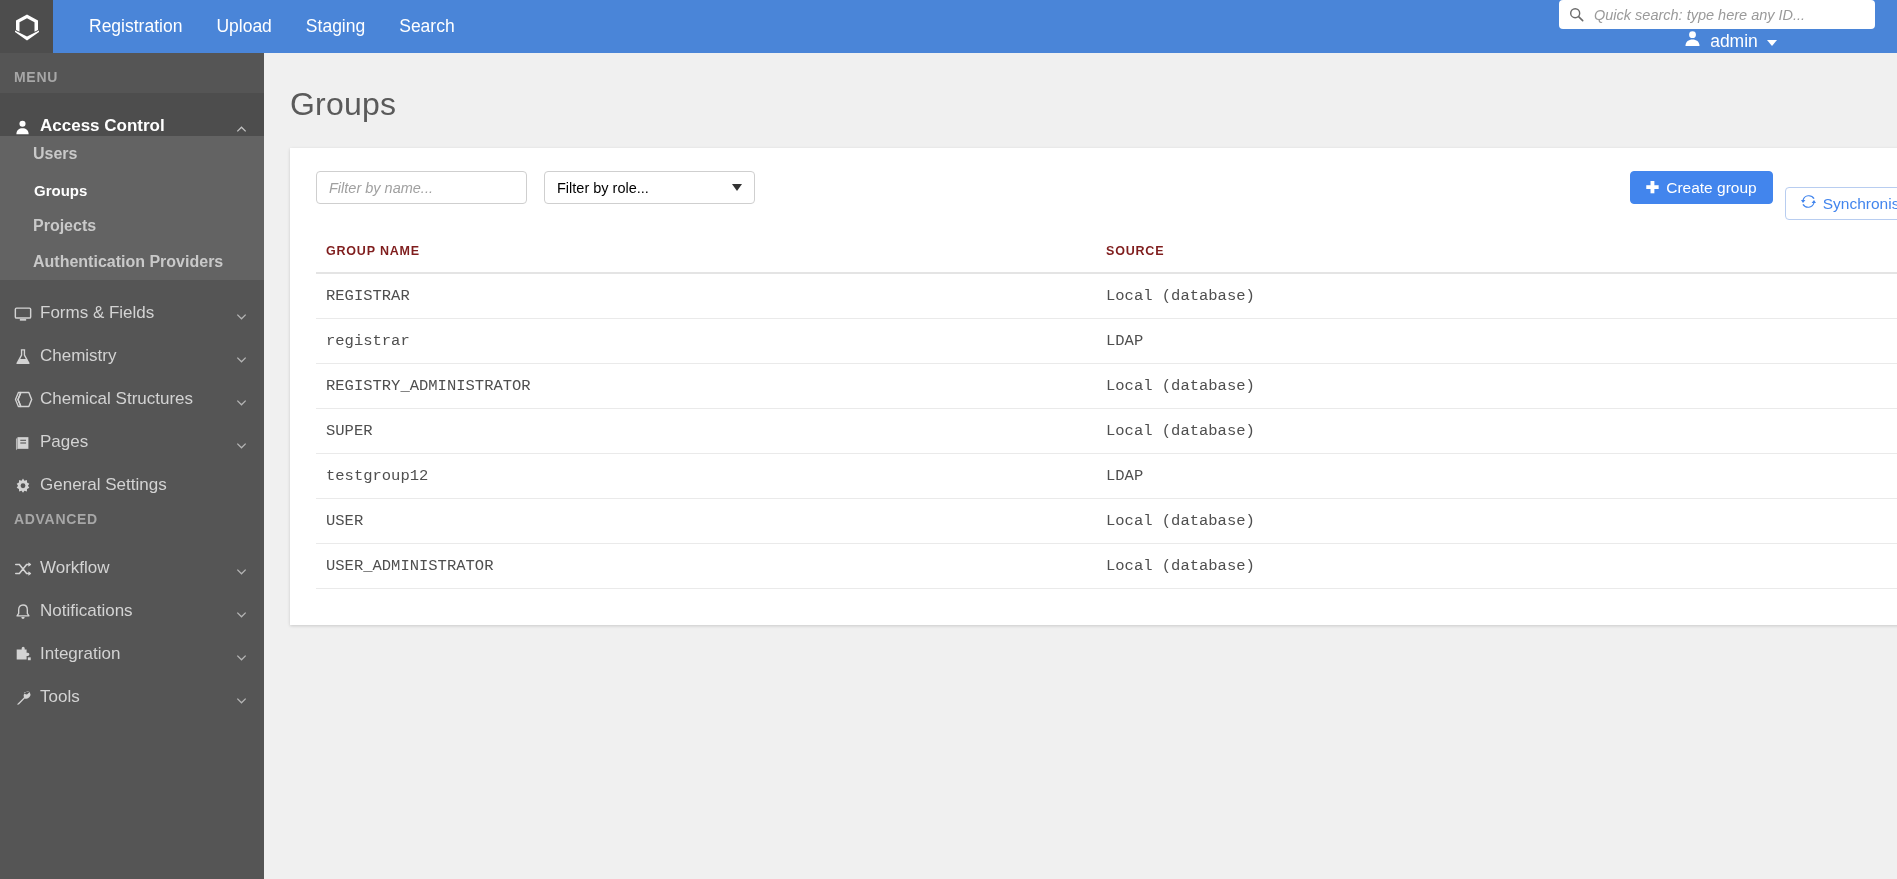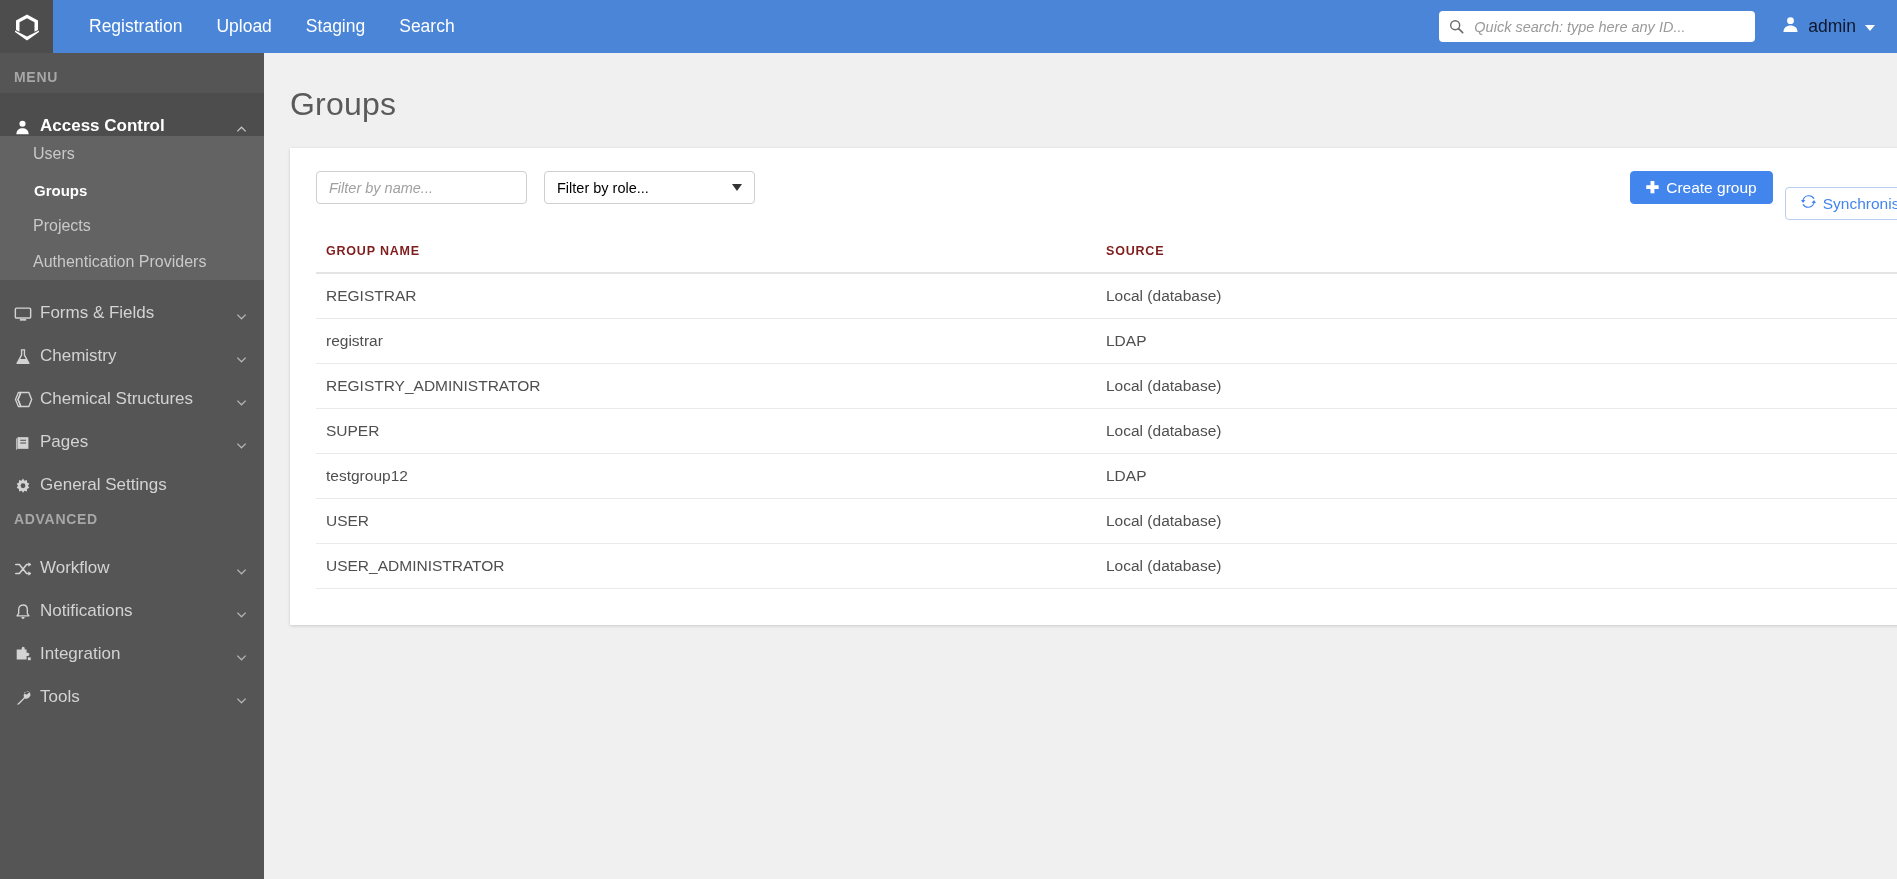--- a/index.html
+++ b/index.html
@@ -32,20 +32,21 @@
     font-size: 17.5px;
     padding: 0 17px;
     line-height: 53px;
     cursor: pointer;
     white-space: nowrap;
   }
 
   .topbar-right {
     margin-left: auto; display: flex; align-items: center;
     padding-right: 22px;
+    flex-direction: column;
   }
   .quick-search {
     position: relative;
     width: 316px; height: 31px;
     background: #ffffff;
     border-radius: 4px;
     display: flex; align-items: center;
     padding-left: 10px;
   }
   .quick-search .srch-ico { flex: 0 0 18px; display:flex; align-items:center; }
@@ -53,21 +54,21 @@
     border: 0; outline: 0; background: transparent;
     flex: 1; height: 29px;
     font-family: "Liberation Sans", sans-serif;
     font-size: 14.5px; font-style: italic;
     color: #555; padding-left: 7px;
   }
   .quick-search input::placeholder { color: #9a9a9a; font-style: italic; opacity: 1; }
 
   .user-menu {
     display: flex; align-items: center; gap: 8px;
-    margin-left: 26px; color: #0f172a; font-size: 17.5px;
+    margin-left: 26px; color: #ffffff; font-size: 17.5px;
     cursor: pointer; white-space: nowrap;
   }
   .caret-dn {
     width: 0; height: 0;
     border-left: 5.5px solid transparent;
     border-right: 5.5px solid transparent;
     border-top: 6.5px solid #ffffff;
     margin-left: 1px; margin-top: 3px;
   }
 
@@ -100,20 +101,21 @@
     background: #4d4d4d;
     color: #ffffff; font-weight: bold;
   }
 
   .submenu { background: #636363; }
   .sub-item {
     height: 36px; display: flex; align-items: center;
     padding-left: 33px;
     color: #c9c9c9; font-size: 16px;
     cursor: pointer;
+    font-weight: bold;
   }
   .sub-item.active { color: #ffffff; font-weight: bold; font-size: 15px; padding-left: 34px; }
 
   
   .main {
     position: absolute; top: 53px; left: 264px;
     width: 1633px; height: 826px;
     background: #f0f0f0;
     overflow: hidden;
   }
@@ -177,20 +179,21 @@
     text-align: left;
     font-size: 12.5px; font-weight: bold; letter-spacing: .8px;
     color: #7f1d1d;
     padding: 0 0 14px 10px;
     border-bottom: 2px solid #e4e4e4;
   }
   table.grid td {
     font-size: 15.5px; color: #4f4f4f;
     padding: 13px 0 13px 10px;
     border-bottom: 1px solid #eaeaea;
+    font-family: Liberation Mono, monospace;
   }
   .col-name { width: 780px; }
 </style>
 </head>
 <body>
 
 <div class="topbar">
 
   <div class="logo-box">
     <span>

